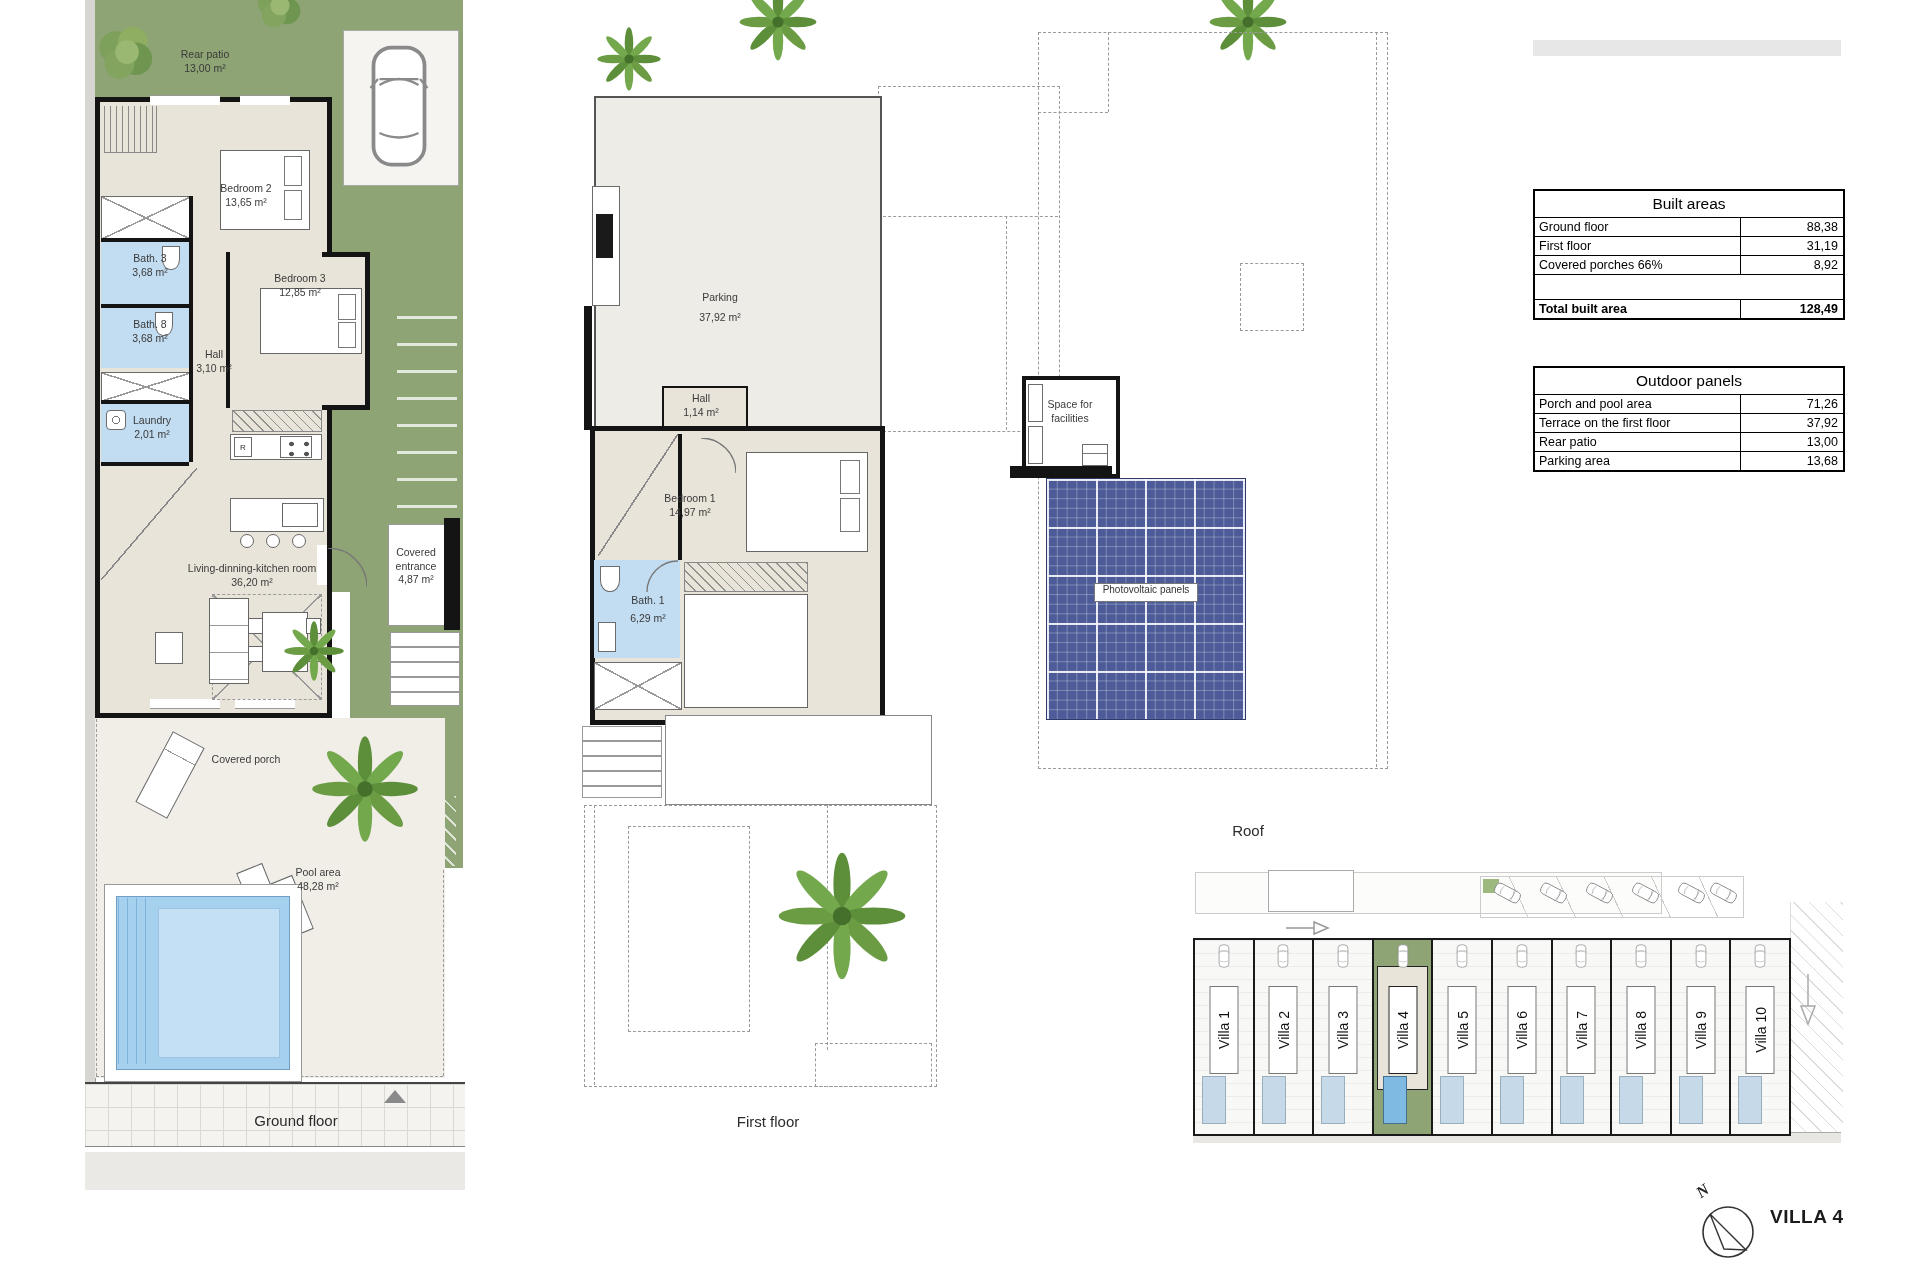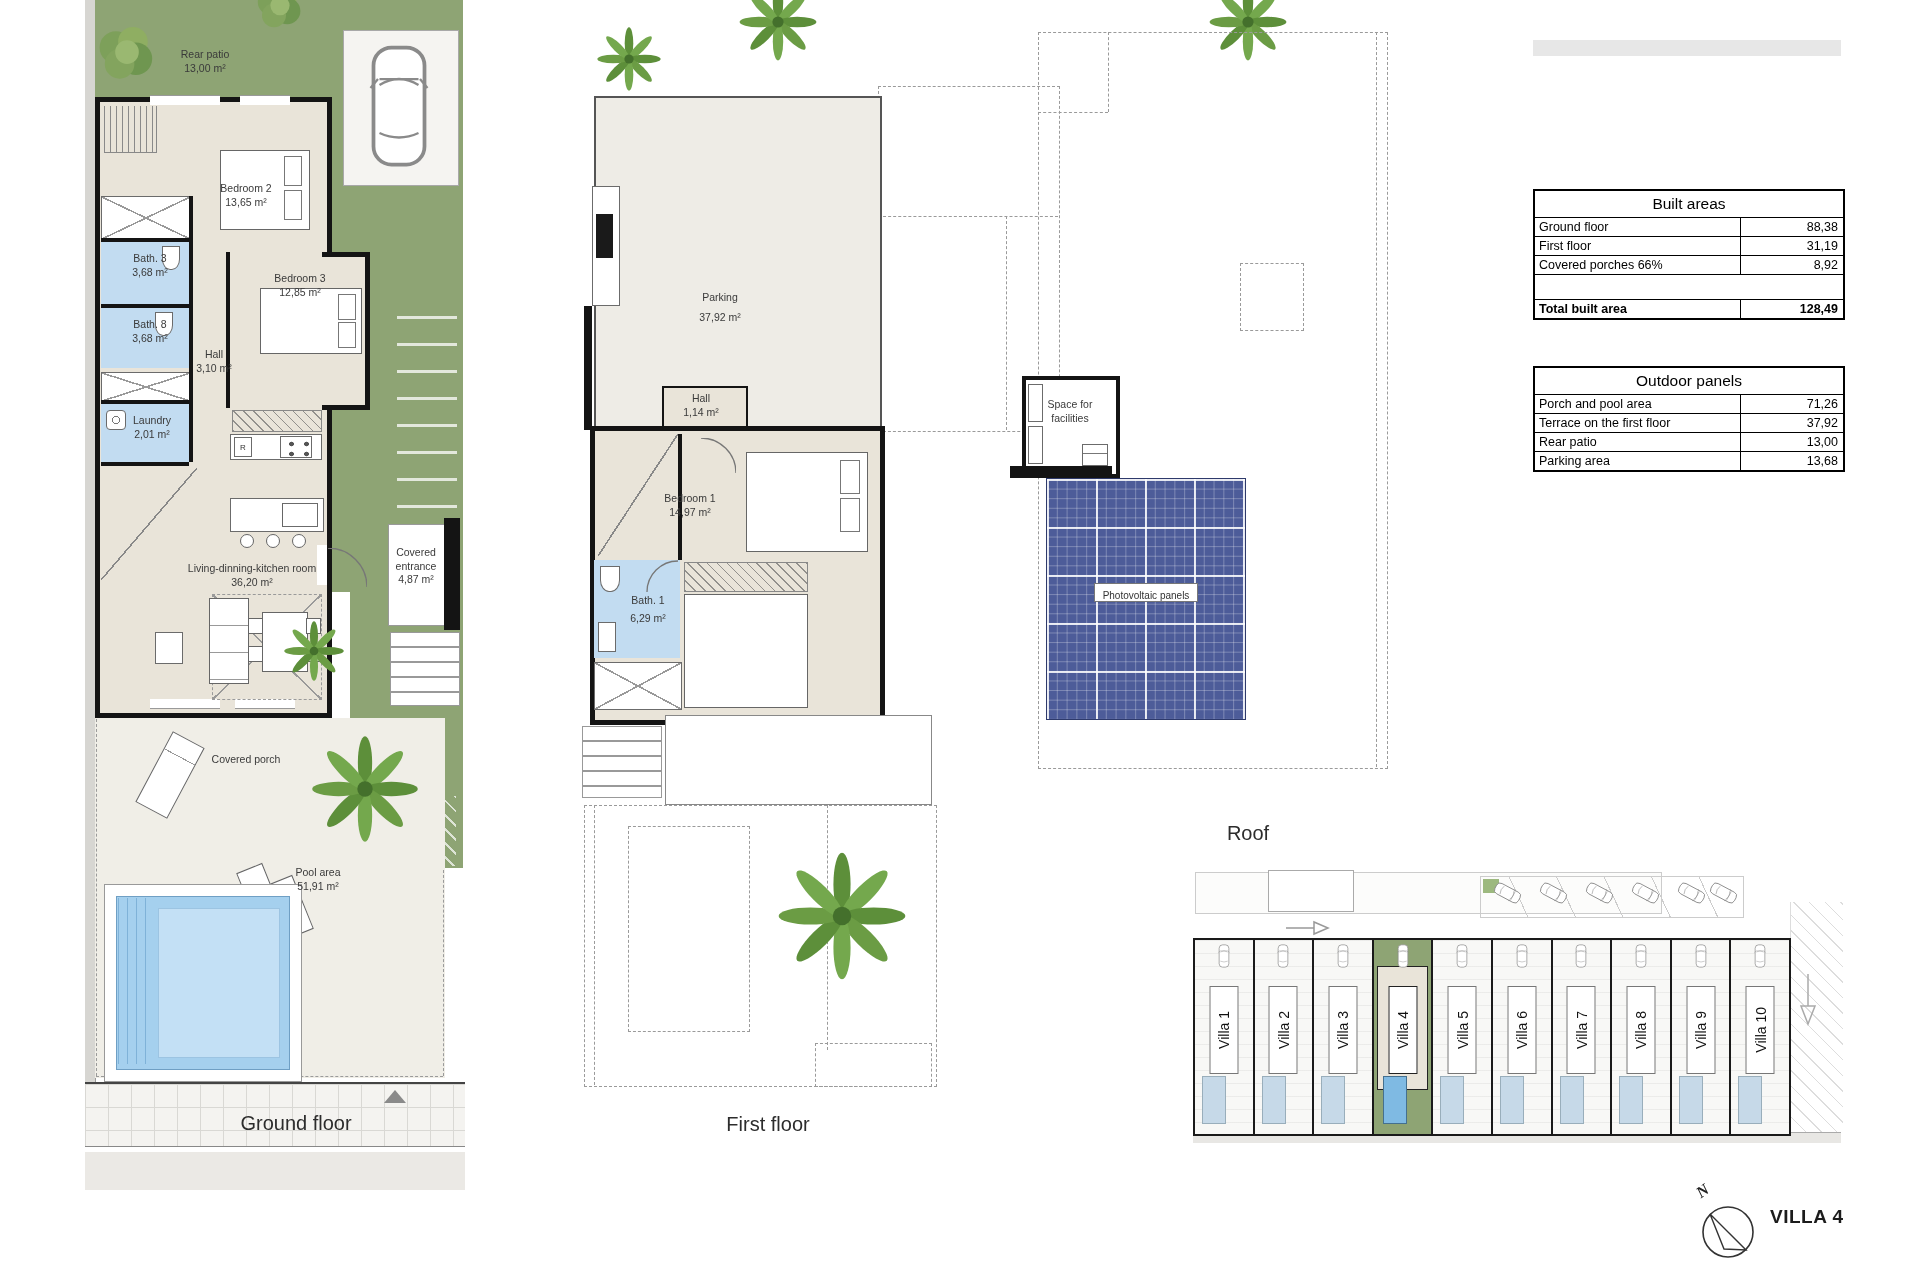--- a/index.html
+++ b/index.html
@@ -34,21 +34,21 @@
       linear-gradient(90deg,rgba(255,255,255,.85) 2px,transparent 2px),
       linear-gradient(rgba(255,255,255,.28) 1px,transparent 1px),
       linear-gradient(90deg,rgba(255,255,255,.28) 1px,transparent 1px);
       background-size:49px 48px,49px 48px,9.8px 9.6px,9.8px 9.6px}
   .water{background:#a5d0ee;border:1px solid #6f9fc4}
   
   .lbl{position:absolute;z-index:6;font-size:10.5px;line-height:1.3;color:#3a3a3a;text-align:center;
        transform:translateX(-50%);white-space:nowrap}
   .lbl .ln{display:block}
   .lbl.wrap{white-space:normal;width:52px}
-  .cap{position:absolute;z-index:6;font-size:20px;color:#2c2c2c;transform:translateX(-50%);white-space:nowrap}
+  .cap{position:absolute;z-index:6;font-size:15px;color:#2c2c2c;transform:translateX(-50%);white-space:nowrap}
   .bed{position:absolute;background:#fff;border:1.5px solid #666}
   .pil{position:absolute;background:#fff;border:1px solid #777}
   .sofa{position:absolute;background:#fff;border:1.5px solid #666;
         background-image:repeating-linear-gradient(180deg,transparent 0 26px,#999 26px 27px)}
   .stool{position:absolute;width:12px;height:12px;border:1px solid #666;border-radius:50%;background:#fff}
   .chair{position:absolute;width:13px;height:14px;border:1px solid #666;background:#fff}
   
   .tbl{position:absolute;width:308px;border:2px solid #000;background:#fff;font-size:12.5px;color:#000;z-index:7}
   .t-title{font-size:15.5px;text-align:center;padding:4px 0;color:#000}
   .t-row{display:flex;border-top:1px solid #000;min-height:16px}
@@ -229,21 +229,21 @@
   <div class="a pale" style="left:350px;top:868px;width:95px;height:210px"></div>
   <div class="a dashl" style="left:96px;top:719px;width:0;height:357px"></div>
   <div class="a dasht" style="left:96px;top:1076px;width:347px;height:0"></div>
   <div class="a dashl" style="left:443px;top:870px;width:0;height:206px"></div>
   <div class="box2" style="position:absolute;left:152px;top:735px;width:34px;height:78px;transform:rotate(28deg);background-image:linear-gradient(180deg,transparent 18px,#999 18px,#999 19px,transparent 19px)"></div>
   <div class="lbl" style="left:246px;top:753px">
     <span class="ln">Covered porch</span>
   </div>
   <div class="lbl" style="left:318px;top:866px">
     <span class="ln">Pool area</span>
-    <span class="ln">51,91 m²</span>
+    <span class="ln">48,28 m²</span>
   </div>
   <div class="box2" style="position:absolute;left:246px;top:866px;width:26px;height:56px;transform:rotate(-22deg)"></div>
   <div class="box2" style="position:absolute;left:276px;top:878px;width:26px;height:56px;transform:rotate(-22deg)"></div>
 
   <div class="a" style="left:104px;top:884px;width:196px;height:196px;background:#fff;border:1px solid #999"></div>
   <div class="a water" style="left:116px;top:896px;width:172px;height:172px"></div>
   <div class="a" style="left:118px;top:898px;width:36px;height:166px;background:repeating-linear-gradient(90deg,#7fb2d8 0 1px,transparent 1px 9px)"></div>
   <div class="a" style="left:158px;top:908px;width:120px;height:148px;background:#c3e0f5;border:1px solid #9cc4e2"></div>
 
   <svg class="a" style="left:283px;top:620px;width:62px;height:62px">
@@ -340,21 +340,21 @@
   <div class="a" style="left:1022px;top:376px;width:90px;height:94px;background:#fff;border:4px solid #141414"></div>
   <div class="a box" style="left:1028px;top:384px;width:13px;height:36px"></div>
   <div class="a box" style="left:1028px;top:426px;width:13px;height:36px"></div>
   <div class="a box" style="left:1082px;top:444px;width:24px;height:20px;background-image:linear-gradient(180deg,transparent 8px,#777 8px,#777 9px,transparent 9px)"></div>
   <div class="lbl wrap" style="left:1070px;top:398px;width:60px">
     <span class="ln">Space for facilities</span>
   </div>
   <div class="a wall" style="left:1010px;top:466px;width:102px;height:12px"></div>
 
   <div class="a pv" style="left:1046px;top:478px;width:198px;height:240px"></div>
-  <div class="a" style="left:1094px;top:583px;width:102px;height:17px;background:#fff;border:1px solid #777;z-index:6;display:flex;align-items:flex-end;justify-content:center">
+  <div class="a" style="left:1094px;top:583px;width:102px;height:17px;background:#fff;border:1px solid #777;z-index:6;display:flex;align-items:flex-start;justify-content:center">
     <span style="font-size:10px;color:#333;white-space:nowrap">Photovoltaic panels</span>
   </div>
 
   <div class="cap" style="left:1248px;top:822px">Roof</div>
 
   <div class="a" style="left:1533px;top:40px;width:308px;height:16px;background:#e7e7e7"></div>
 
 
   <div class="tbl" style="left:1533px;top:189px">
     <div class="t-title">Built areas</div>

